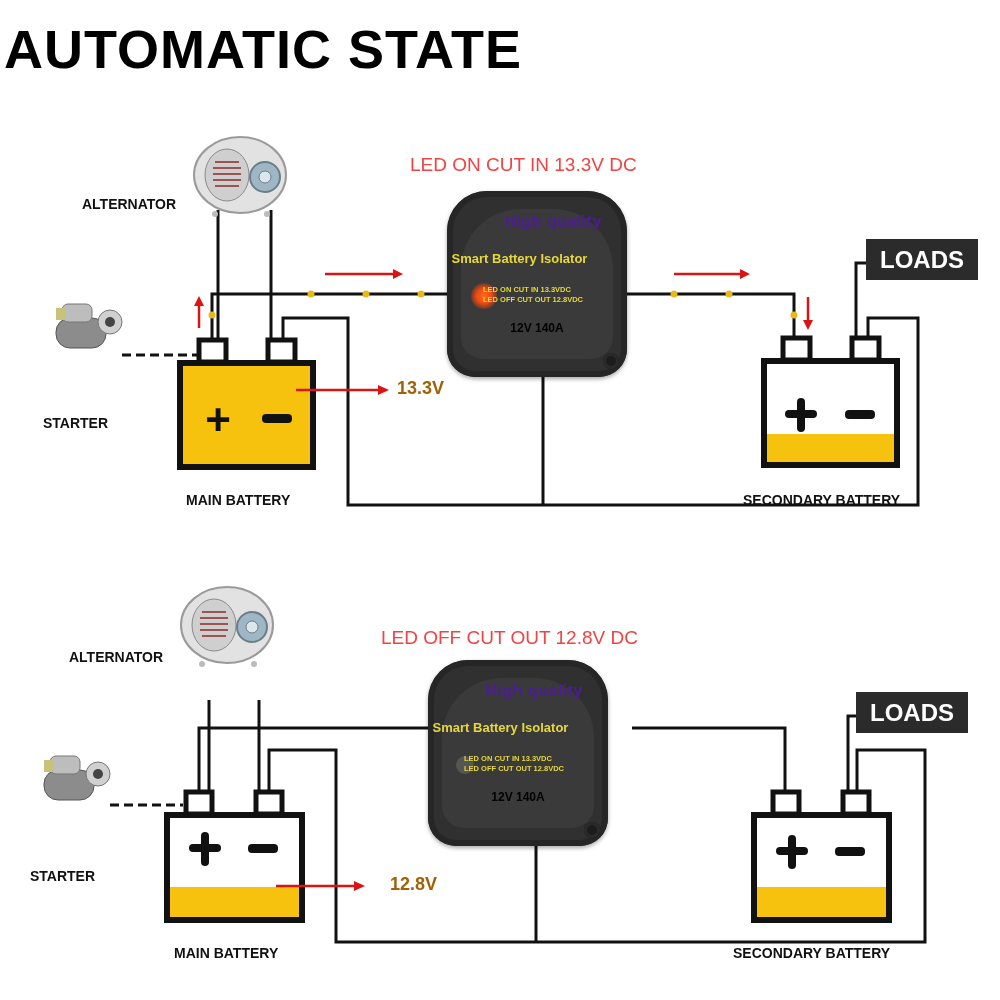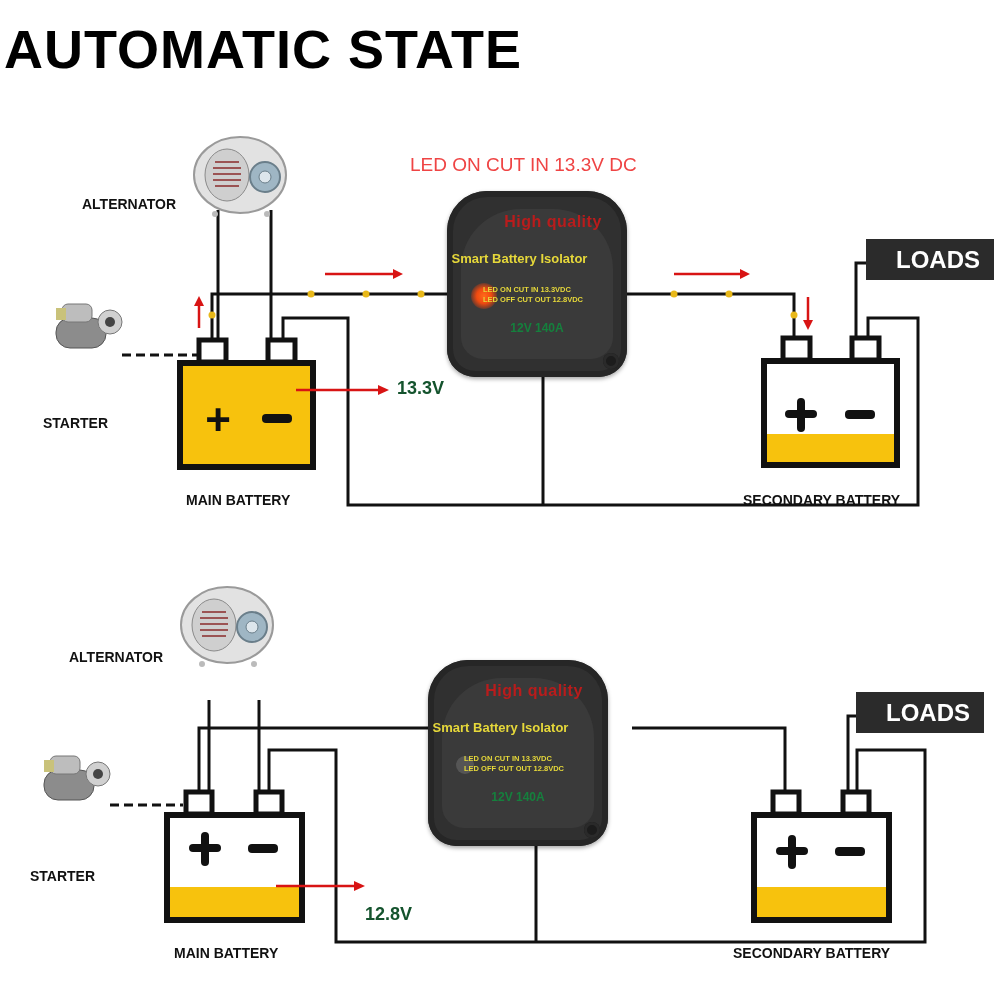--- a/index.html
+++ b/index.html
@@ -4,29 +4,29 @@
 <style>
   html, body { margin:0; padding:0; background:#ffffff; }
   body { width:1000px; height:1000px; position:relative; overflow:hidden; font-family:"Liberation Sans", sans-serif; }
   .title { position:absolute; left:4px; top:18px; width:1000px; text-align:left; font-size:54px; font-weight:bold; color:#000; letter-spacing:1px; }
   .panel { position:absolute; left:0; width:1000px; height:460px; }
   #panel-top { top:100px; }
   #panel-bottom { top:560px; }
   svg.wires { position:absolute; left:0; top:0; width:1000px; height:460px; }
   .label { position:absolute; font-weight:bold; color:#111; font-size:14px; white-space:nowrap;margin-top:12px; }
   .state-label { position:absolute; color:#ef4444; font-size:19px; white-space:nowrap; }
-  .volt-label { position:absolute; color:#14532d; font-size:18px; font-weight:bold; white-space:nowrap; }
-  .loads { position:absolute; background:#2b2b2b; color:#fff; font-weight:bold; font-size:24px; padding:6px 14px 5px 30px; line-height:30px; }
+  .volt-label { position:absolute; color:#a16207; font-size:18px; font-weight:bold; white-space:nowrap; }
+  .loads { position:absolute; background:#2b2b2b; color:#fff; font-weight:bold; font-size:24px; padding:6px 14px 5px 14px; line-height:30px; }
   .isolator { position:absolute; width:180px; height:186px; }
   .iso-body { position:absolute; left:0; top:0; width:180px; height:186px; background:#303030; border-radius:40px 40px 28px 28px; box-shadow: inset 0 0 0 6px #262626, 0 2px 4px rgba(0,0,0,.35); }
   .iso-face { position:absolute; left:14px; top:18px; width:152px; height:150px; background:#3a3a3a; border-radius:60px 60px 22px 22px; }
-  .iso-hq { position:absolute; left:0; top:22px; width:212px; text-align:center; color:#b91c1c; font-weight:bold; font-size:16px; letter-spacing:.5px; }
+  .iso-hq { position:absolute; left:0; top:22px; width:212px; text-align:center; color:#4c1d95; font-weight:bold; font-size:16px; letter-spacing:.5px; }
   .iso-name { position:absolute; left:0; top:60px; width:145px; text-align:center; color:#e6d83a; font-weight:bold; font-size:13px; }
   .iso-spec { position:absolute; left:36px; top:94px; color:#e6d83a; font-weight:bold; font-size:7.5px; line-height:10px; white-space:nowrap; }
-  .iso-rating { position:absolute; left:0; top:130px; width:180px; text-align:center; color:#15803d; font-weight:bold; font-size:12px; }
+  .iso-rating { position:absolute; left:0; top:130px; width:180px; text-align:center; color:#000000; font-weight:bold; font-size:12px; }
   .iso-led { position:absolute; left:28px; top:96px; width:18px; height:18px; border-radius:50%; }
   .led-on { background:radial-gradient(circle, #ff6a1a 0%, #f04a10 40%, rgba(200,60,20,0.35) 70%, rgba(0,0,0,0) 100%); width:26px; height:26px; left:24px; top:92px; }
   .led-off { background:#555; }
   .iso-screw { position:absolute; right:8px; bottom:8px; width:16px; height:16px; border-radius:50%; background:#1c1c1c; box-shadow: inset 0 0 0 3px #2a2a2a; }
 </style>
 </head>
 <body>
 
 <div class="title">AUTOMATIC STATE</div>
 
@@ -196,21 +196,22 @@
       <rect x="4" y="8" width="10" height="12" fill="#c9c27a"></rect>
       <circle cx="58" cy="22" r="12" fill="#d0d0d0" stroke="#777"></circle>
       <circle cx="58" cy="22" r="5" fill="#444"></circle>
     </g>
   </svg>
 
   <div class="label" style="left:69px; top:77px;">ALTERNATOR</div>
   <div class="label" style="left:30px; top:296px;">STARTER</div>
   <div class="label" style="left:174px; top:373px;">MAIN BATTERY</div>
   <div class="label" style="left:733px; top:373px;">SECONDARY BATTERY</div>
-  <div class="volt-label" style="left:365px; top:314px;margin-top:30px;">12.8V</div>
+  <div class="state-label" style="left:381px; top:67px;">LED OFF CUT OUT 12.8V DC</div>
+  <div class="volt-label" style="left:390px; top:314px;">12.8V</div>
   <div class="loads" style="left:856px; top:132px;">LOADS</div>
 
   <div class="isolator" style="left:428px; top:100px;">
     <div class="iso-body"></div>
     <div class="iso-face"></div>
     <div class="iso-hq">High quality</div>
     <div class="iso-name">Smart Battery Isolator</div>
     <div class="iso-led led-off"></div>
     <div class="iso-spec">
       <div>LED ON CUT IN 13.3VDC</div>

